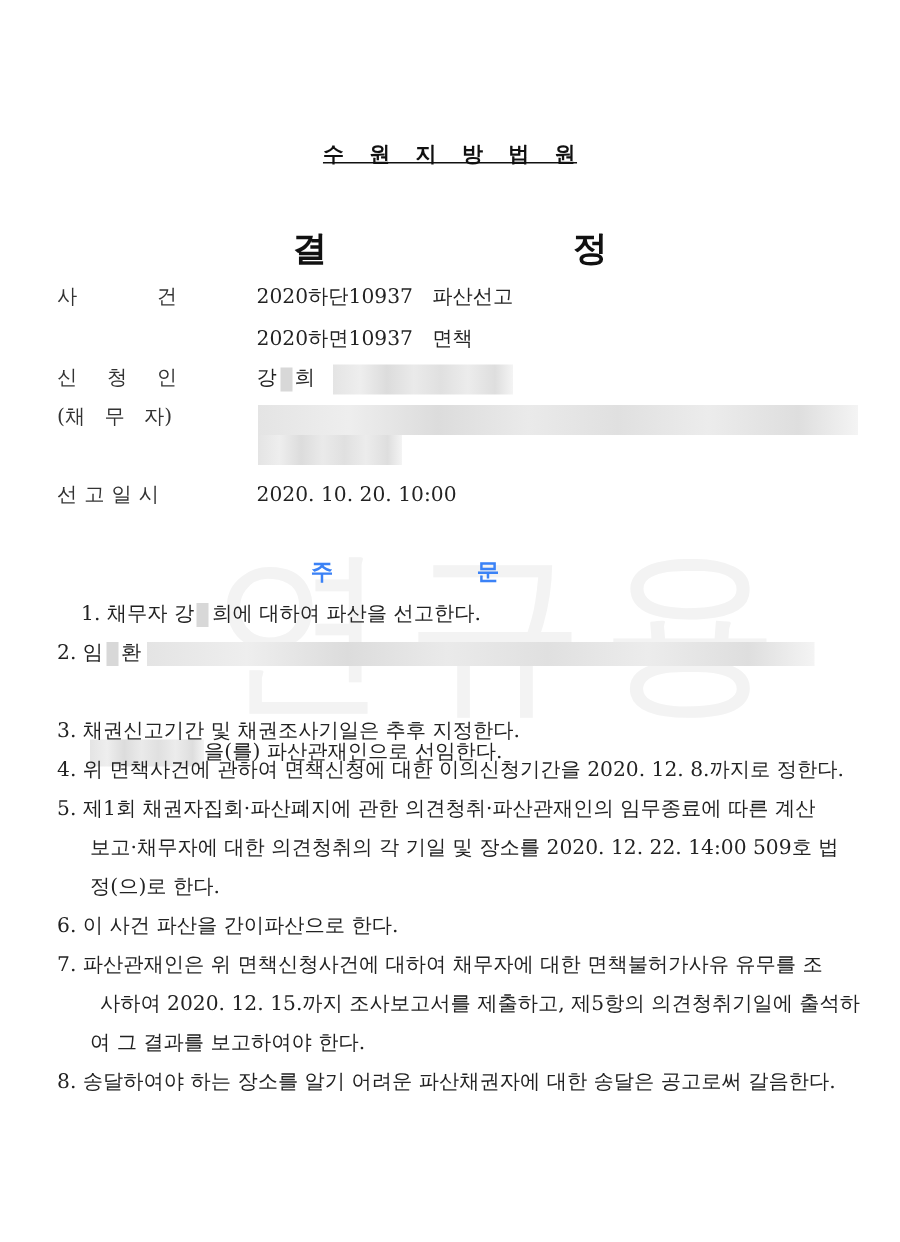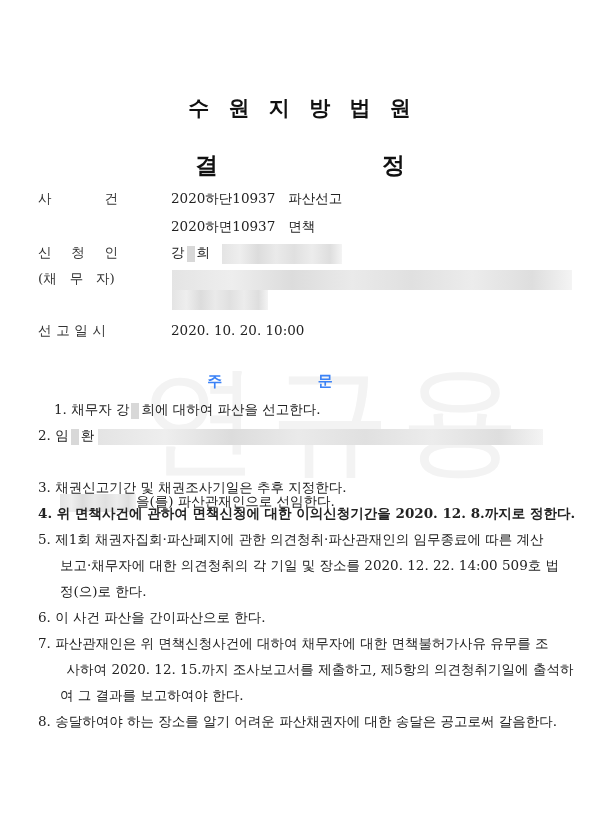--- a/index.html
+++ b/index.html
@@ -34,24 +34,25 @@
       height: 828px;
     }
     .court-title {
       position: absolute;
       top: 94px;
       left: 0;
       width: 600px;
       text-align: center;
       font-family: "DejaVu Sans", sans-serif;
       font-weight: bold;
-      font-size: 21px;
+      font-size: 14px;
       word-spacing: 10px;
       letter-spacing: 1px;
       color: #111111;
+      text-decoration: underline;
     }
     .doc-title {
       position: absolute;
       top: 150px;
       left: 0;
       width: 600px;
       text-align: center;
       font-family: "DejaVu Sans", sans-serif;
       font-weight: bold;
       font-size: 23px;
@@ -198,21 +199,21 @@
   </div>
   <div class="order-line cont" style="top:450px;margin-top:40px;">
     <span class="blur" style="width:76px;height:18px;"></span><span>을(를) 파산관재인으로 선임한다.</span>
   </div>
 
   <div class="order-line" style="top:476px;">
     <span>3.</span>
     <span>채권신고기간 및 채권조사기일은 추후 지정한다.</span>
   </div>
 
-  <div class="order-line" style="top:502px;font-weight:bold;">
+  <div class="order-line" style="top:502px;">
     <span>4.</span>
     <span>위 면책사건에 관하여 면책신청에 대한 이의신청기간을 2020. 12. 8.까지로 정한다.</span>
   </div>
 
   <div class="order-line" style="top:528px;">
     <span>5.</span>
     <span>제1회 채권자집회·파산폐지에 관한 의견청취·파산관재인의 임무종료에 따른 계산</span>
   </div>
   <div class="order-line cont" style="top:554px;">
     <span>보고·채무자에 대한 의견청취의 각 기일 및 장소를 2020. 12. 22. 14:00 509호 법</span>

